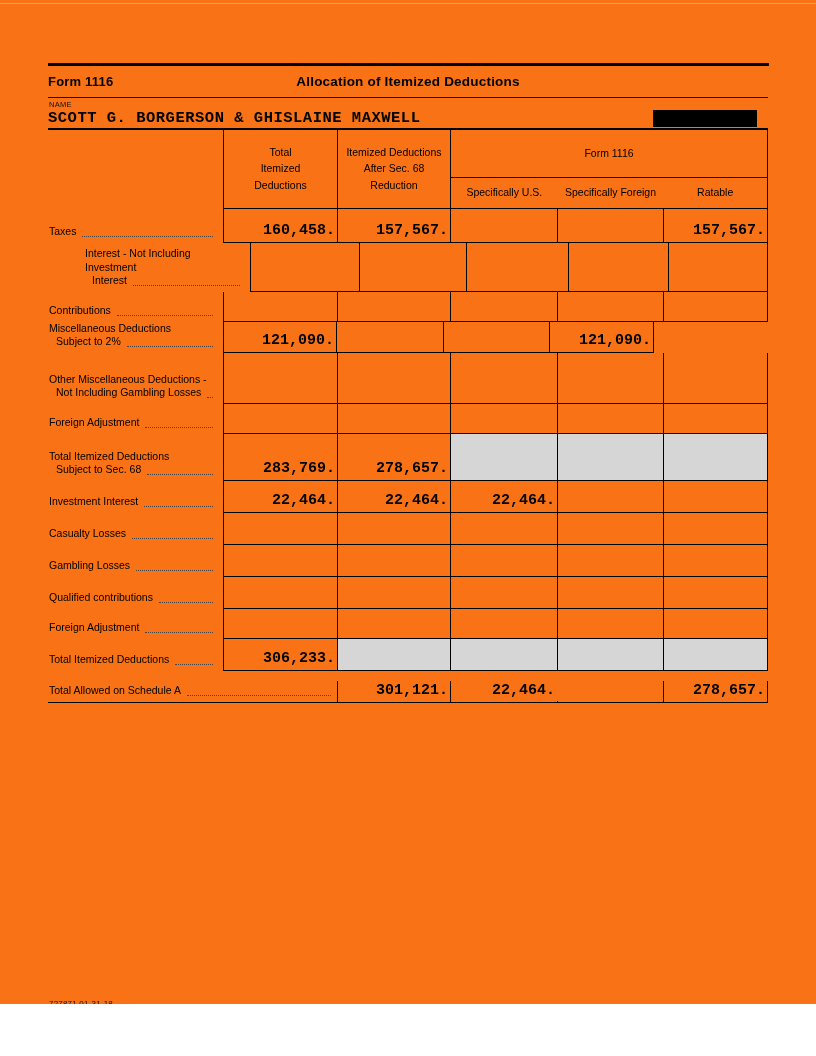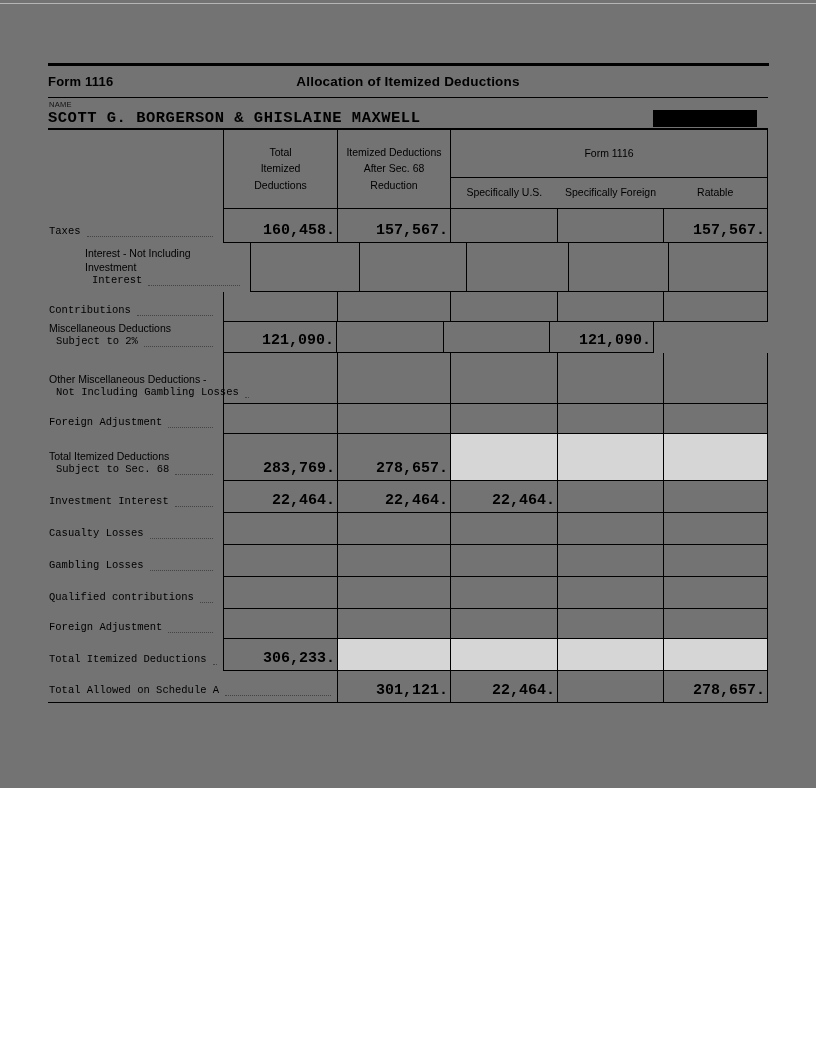--- a/index.html
+++ b/index.html
@@ -1,16 +1,16 @@
 <!DOCTYPE html>
 <html><head>
 <meta charset="utf-8">
 <style>
   html,body{margin:0;padding:0;background:#fff;}
-  .page{position:relative;width:816px;height:788px;background:#737373;overflow:hidden;
+  .page{position:relative;width:816px;height:1004px;background:#f97316;overflow:hidden;
         font-family:"Liberation Sans",sans-serif;color:#000;}
   .page-top-edge{position:absolute;top:3px;left:0;width:816px;height:1px;background:#b5b5b5;}
   .sheet{position:absolute;left:48px;top:0;width:720px;}
 
   .rule-top{position:absolute;top:63px;left:0;width:721px;height:3px;background:#000;}
   .title-row{position:absolute;top:66px;left:0;width:720px;height:31px;border-bottom:1.5px solid #000;}
   .form-number{position:absolute;left:0;bottom:8px;font-size:13px;font-weight:bold;letter-spacing:.2px;}
   .page-title{position:absolute;left:0;right:0;bottom:8px;text-align:center;font-size:13.5px;font-weight:bold;letter-spacing:.2px;}
 
   .name-block{position:absolute;top:97.5px;left:0;width:720px;height:30px;border-bottom:2px solid #000;}
@@ -31,21 +31,21 @@
            display:flex;flex-direction:column;}
   .h-group-title{height:48px;border-bottom:1px solid #000;display:flex;align-items:center;justify-content:center;}
   .h-sub{flex:1;display:flex;}
   .h-sub-cell{display:flex;align-items:center;justify-content:center;text-align:right;}
   .sc1{width:107px;}.sc2{width:106px;}.sc3{width:104px;}
 
   .trow{display:flex;font-size:10.5px;line-height:1.28;}
   .rlabel{width:175px;display:flex;flex-direction:column;justify-content:flex-end;padding:0 9px 4px 1px;}
   .rlabel.wide{width:289px;border-bottom:1px solid #000;padding-right:5px;}
   .rlabel.pb8{padding-bottom:9px;}
-  .l2{display:flex;align-items:flex-end;font-family:Liberation Mono, monospace;}
+  .l2{display:flex;align-items:flex-end;}
   .txt{white-space:nowrap;}
   .txt.ind{padding-left:7px;}
   .leaders{flex:1;border-bottom:1.5px dotted #444;margin:0 1px 2px 6px;min-width:4px;}
   .cell{border-left:1px solid #000;border-bottom:1px solid #000;display:flex;align-items:flex-end;
         justify-content:flex-end;padding:0 2px 1px 0;overflow:hidden;
         font-family:"Liberation Mono","DejaVu Sans Mono",monospace;font-size:15px;font-weight:bold;white-space:nowrap;}
   .c1{width:114px;}.c2{width:113px;}.c3{width:107px;}.c4{width:106px;}
   .c5{width:105px;border-right:1px solid #000;}
   .gray{background:#d6d6d6;}
 
@@ -264,21 +264,21 @@
                 <span class="txt">Total Itemized Deductions</span>
                 <span class="leaders"></span>
               </div>
             </div>
             <div class="cell c1">306,233.</div>
             <div class="cell c2 gray"></div>
             <div class="cell c3 gray"></div>
             <div class="cell c4 gray"></div>
             <div class="cell c5 gray"></div>
           </div>
-          <div class="trow" style="height: 32px;">
+          <div class="trow" style="height: 32px; align-items: flex-end;">
             <div class="rlabel wide">
               <div class="l1"></div>
               <div class="l2">
                 <span class="txt">Total Allowed on Schedule A</span>
                 <span class="leaders"></span>
               </div>
             </div>
             <div class="cell c2">301,121.</div>
             <div class="cell c3">22,464.</div>
             <div class="cell c4"></div>

